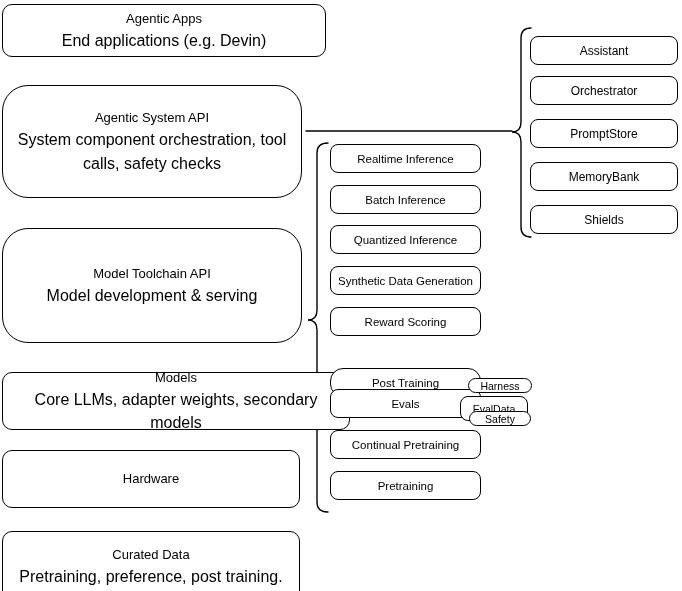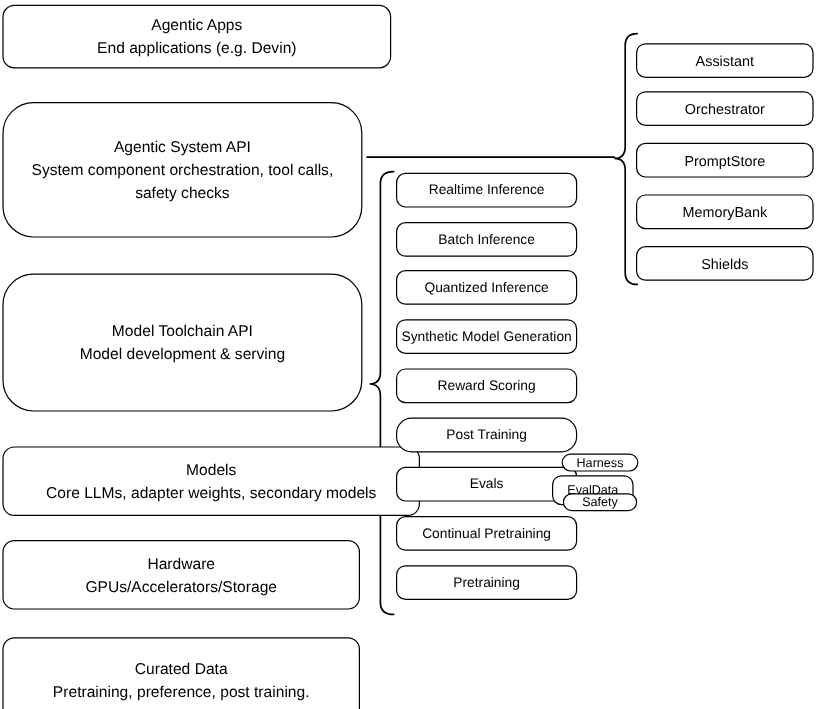--- a/index.html
+++ b/index.html
@@ -7,21 +7,21 @@
     position:relative;width:682px;height:591px;background:#ffffff;
     font-family:"Liberation Sans",sans-serif;color:#000;overflow:hidden;
   }
   .overlay{position:absolute;left:0;top:0;width:682px;height:591px;z-index:1;}
   .node{
     position:absolute;box-sizing:border-box;background:#fff;border:1.5px solid #000;
     display:flex;flex-direction:column;align-items:center;justify-content:center;
     text-align:center;z-index:2;padding:0 10px;
   }
   .node .title{font-size:13px;line-height:1.55;}
-  .node .subtitle{font-size:13px;line-height:1.45;}
+  .node .subtitle{font-size:16px;line-height:1.45;}
   .leaf{
     position:absolute;box-sizing:border-box;background:#fff;border:1.5px solid #000;
     border-radius:8px;left:330px;width:151px;height:29px;
     display:flex;align-items:center;justify-content:center;
     font-size:11.5px;white-space:nowrap;z-index:2;
   }
   .rnode{
     position:absolute;box-sizing:border-box;background:#fff;border:1.5px solid #000;
     border-radius:8px;left:530px;width:148px;height:29px;
     display:flex;align-items:center;justify-content:center;
@@ -59,34 +59,33 @@
     <div class="subtitle">Model development &amp; serving</div>
   </div>
 
   <div class="node" style="left:2px;top:372px;width:348px;height:58px;border-radius:10px;">
     <div class="title">Models</div>
     <div class="subtitle">Core LLMs, adapter weights, secondary models</div>
   </div>
 
   <div class="node" style="left:2px;top:450px;width:298px;height:58px;border-radius:10px;">
     <div class="title">Hardware</div>
-    <div class="subtitle">GPUs/Accelerators/Storage</div>
   </div>
 
   <div class="node" style="left:2px;top:531px;width:298px;height:72px;border-radius:10px;">
     <div class="title">Curated Data</div>
     <div class="subtitle">Pretraining, preference, post training.</div>
   </div>
 
   <div class="leaf" style="top:144px;">Realtime Inference</div>
   <div class="leaf" style="top:185px;text-align:right;">Batch Inference</div>
   <div class="leaf" style="top:225px;">Quantized Inference</div>
-  <div class="leaf" style="top:266px;">Synthetic Model Generation</div>
+  <div class="leaf" style="top:266px;">Synthetic Data Generation</div>
   <div class="leaf" style="top:307px;">Reward Scoring</div>
-  <div class="leaf" style="top:348px;border-radius:13px;">Post Training</div>
+  <div class="leaf" style="top:368px;border-radius:13px;">Post Training</div>
   <div class="leaf" style="top:389px;">Evals</div>
   <div class="leaf" style="top:430px;">Continual Pretraining</div>
   <div class="leaf" style="top:471px;">Pretraining</div>
 
   <div class="pill" style="left:468px;top:378px;width:64px;height:15px;">Harness</div>
   <div class="pill" style="left:460px;top:396px;width:68px;height:25px;">EvalData</div>
   <div class="pill" style="left:469px;top:411px;width:62px;height:15px;">Safety</div>
 
   <div class="rnode" style="top:36px;">Assistant</div>
   <div class="rnode" style="top:76px;">Orchestrator</div>

